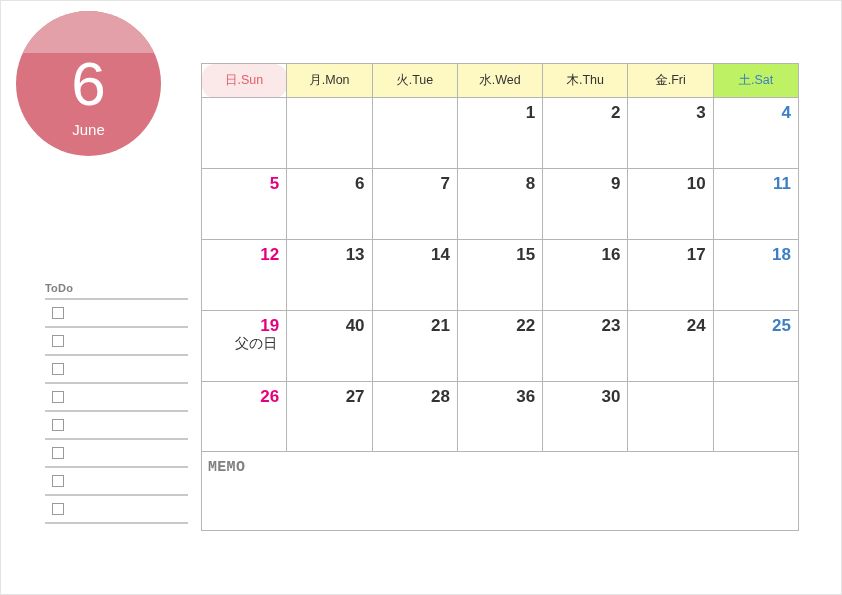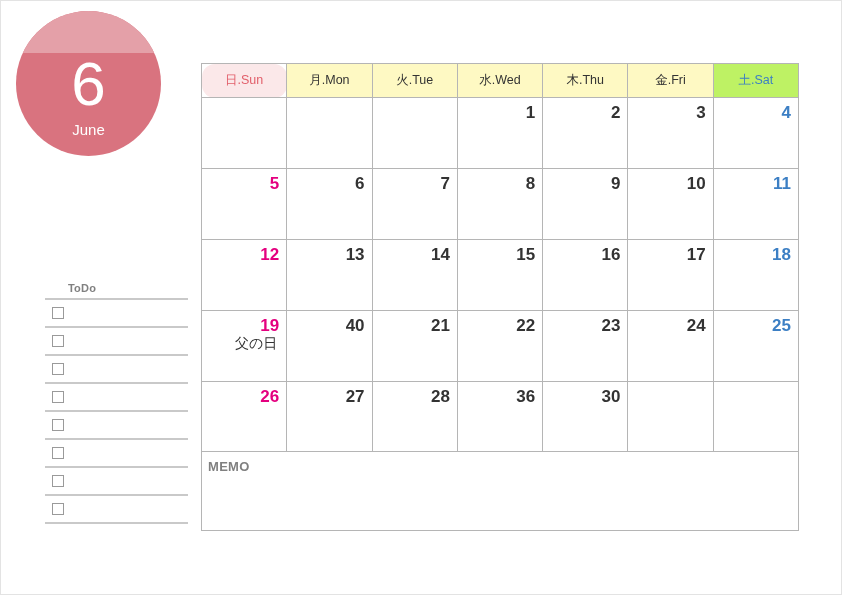--- a/index.html
+++ b/index.html
@@ -80,21 +80,20 @@
     left: 44px;
     top: 281px;
     width: 143px;
   }
   #todo-title {
     font-size: 11px;
     font-weight: bold;
     color: #808080;
     letter-spacing: 0.2px;
     margin-bottom: 4px;
-    margin-left: 23px;
   }
   .todo-rule {
     height: 2px;
     background: #c9c9c9;
     width: 100%;
   }
   .todo-row {
     height: 26px;
     display: flex;
     align-items: center;
@@ -187,25 +186,26 @@
     position: absolute;
     left: 200px;
     top: 450px;
     width: 598px;
     height: 80px;
     border: 1px solid #b5b5b5;
     box-sizing: border-box;
     background: #ffffff;
   }
   #memo-label {
-    font-size: 13px;
+    font-size: 15px;
     font-weight: bold;
     color: #808080;
     letter-spacing: 0.3px;
     padding: 7px 0 0 6px;
+    font-family: Liberation Mono, monospace;
   }
 </style>
 </head>
 <body>
 
 <div id="page">
 
   <div id="month-badge">
     <div class="badge-top-half"></div>
     <div class="badge-number">6</div>

